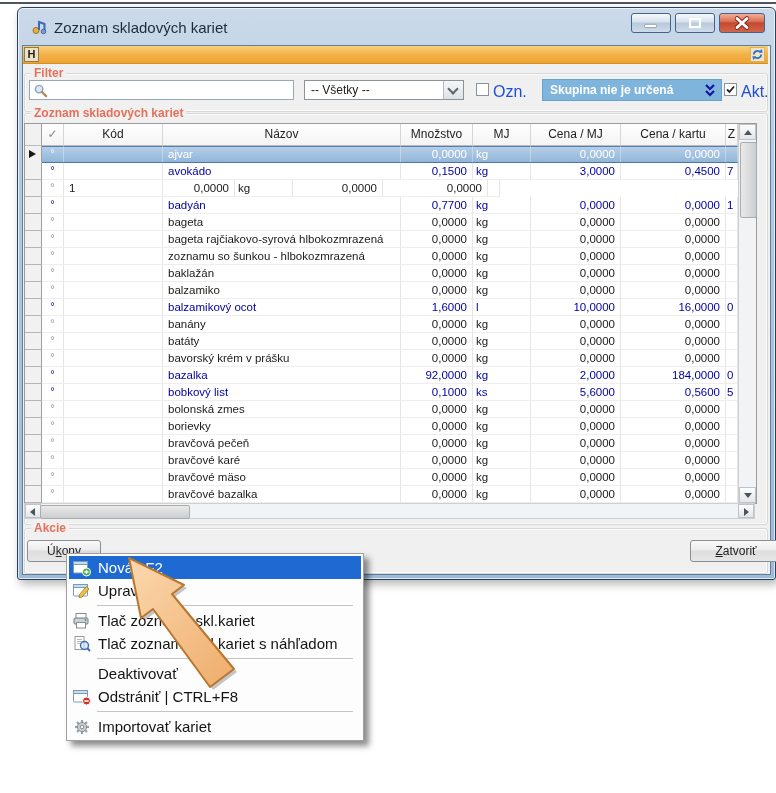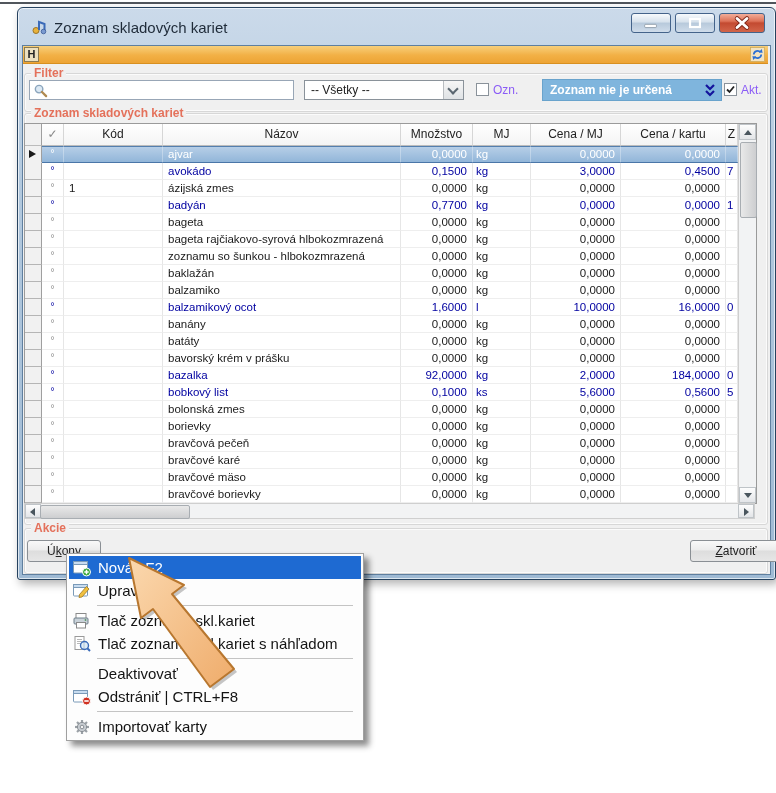--- a/index.html
+++ b/index.html
@@ -50,21 +50,21 @@
   .combo{position:absolute;left:281px;top:34px;width:160px;height:20px;background:#fff;
     border:1px solid #8a929a;box-sizing:border-box;font-size:12px;line-height:18px;padding-left:6px;color:#222;}
   .combo-btn{position:absolute;right:0;top:0;width:19px;height:18px;
     background:linear-gradient(#f6f6f6,#dfe2e5);border-left:1px solid #b8bcc0;}
   .chev{position:absolute;left:5px;top:4px;width:6px;height:6px;
     border-right:2px solid #5a6670;border-bottom:2px solid #5a6670;transform:rotate(45deg);}
   .cb{position:absolute;width:13px;height:13px;background:#fff;border:1px solid #8a929a;box-sizing:border-box;}
   .cb svg{position:absolute;left:0;top:0;width:11px;height:11px;}
   .cb-ozn{left:453px;top:37px;}
   .cb-akt{left:701px;top:37px;}
-  .cb-label{position:absolute;font-size:12px;color:#8b5cf6;white-space:nowrap;}
+  .cb-label{position:absolute;font-size:16px;color:#1d4ed8;white-space:nowrap;}
   .lbl-ozn{left:470px;top:37px;}
   .lbl-akt{left:718px;top:37px;}
   .groupfield{position:absolute;left:519px;top:33px;width:180px;height:22px;background:#7fb5dd;
     border:1px solid #69a3cc;box-sizing:border-box;color:#fff;font-weight:bold;font-size:12px;
     line-height:20px;padding-left:7px;white-space:nowrap;overflow:hidden;}
   .groupfield svg{position:absolute;right:5px;top:4px;width:12px;height:14px;}
 
   
   .grid{position:absolute;left:1px;top:77px;width:731px;height:379px;background:#fff;
     border:1px solid #9a9a9a;box-sizing:content-box;}
@@ -191,21 +191,21 @@
     </div>
     <div class="combo">
       <span>-- Všetky --</span>
       <div class="combo-btn">
         <div class="chev"></div>
       </div>
     </div>
     <div class="cb cb-ozn"></div>
     <div class="cb-label lbl-ozn">Ozn.</div>
     <div class="groupfield">
-      <span>Zoznam nie je určená</span>
+      <span>Skupina nie je určená</span>
       <svg viewBox="0 0 12 14">
         <path d="M2 1 L6 5 L10 1" stroke="#14149c" stroke-width="2.2" fill="none"></path>
         <path d="M2 7 L6 11 L10 7" stroke="#14149c" stroke-width="2.2" fill="none"></path>
       </svg>
     </div>
     <div class="cb cb-akt">
       <svg viewBox="0 0 11 11">
         <path d="M2 5.5 L4.5 8 L9 2.5" stroke="#222" stroke-width="1.8" fill="none"></path>
       </svg>
     </div>
@@ -247,21 +247,20 @@
             <div class="gcell c4 gnum">0,1500</div>
             <div class="gcell c5 gmj">kg</div>
             <div class="gcell c6 gnum">3,0000</div>
             <div class="gcell c7 gnum">0,4500</div>
             <div class="gcell c8 gz">7</div>
           </div>
           <div class="grow">
             <div class="gcell c0 gsel"></div>
             <div class="gcell c1 gchk">°</div>
             <div class="gcell c2 gkod">1</div>
-            <div class="gcell c3 gnaz">ázijská zmes</div>
             <div class="gcell c4 gnum">0,0000</div>
             <div class="gcell c5 gmj">kg</div>
             <div class="gcell c6 gnum">0,0000</div>
             <div class="gcell c7 gnum">0,0000</div>
             <div class="gcell c8 gz"></div>
           </div>
           <div class="grow rblue">
             <div class="gcell c0 gsel"></div>
             <div class="gcell c1 gchk">°</div>
             <div class="gcell c2 gkod"></div>
@@ -445,21 +444,21 @@
             <div class="gcell c4 gnum">0,0000</div>
             <div class="gcell c5 gmj">kg</div>
             <div class="gcell c6 gnum">0,0000</div>
             <div class="gcell c7 gnum">0,0000</div>
             <div class="gcell c8 gz"></div>
           </div>
           <div class="grow">
             <div class="gcell c0 gsel"></div>
             <div class="gcell c1 gchk">°</div>
             <div class="gcell c2 gkod"></div>
-            <div class="gcell c3 gnaz">bravčové borievky</div>
+            <div class="gcell c3 gnaz">bravčové bazalka</div>
             <div class="gcell c4 gnum">0,0000</div>
             <div class="gcell c5 gmj">kg</div>
             <div class="gcell c6 gnum">0,0000</div>
             <div class="gcell c7 gnum">0,0000</div>
             <div class="gcell c8 gz"></div>
           </div>
         </div>
       <div class="vscroll">
         <div class="sbtn sb-up">
             <div class="tri t-up"></div>
@@ -559,21 +558,21 @@
         <g stroke="#9aa0a6" stroke-width="2.2">
           <line x1="10" y1="2" x2="10" y2="16"></line>
             <line x1="3" y1="9" x2="17" y2="9"></line>
           <line x1="5" y1="4" x2="15" y2="14"></line>
             <line x1="15" y1="4" x2="5" y2="14"></line>
         </g>
         <circle cx="10" cy="9" r="4.6" fill="#c7ccd1" stroke="#8a9096"></circle>
         <circle cx="10" cy="9" r="1.8" fill="#f4f4f4" stroke="#8a9096"></circle>
       </svg>
     </span>
-    <span class="mlabel">Importovať karty</span>
+    <span class="mlabel">Importovať kariet</span>
   </div>
 </div>
 
 <svg class="cursor-arrow" viewBox="115 550 130 150">
   <defs>
     <linearGradient id="ag" x1="0" y1="0" x2="1" y2="1">
       <stop offset="0" stop-color="#fbd8ae"></stop>
         <stop offset="1" stop-color="#efac6b"></stop>
     </linearGradient>
   </defs>

